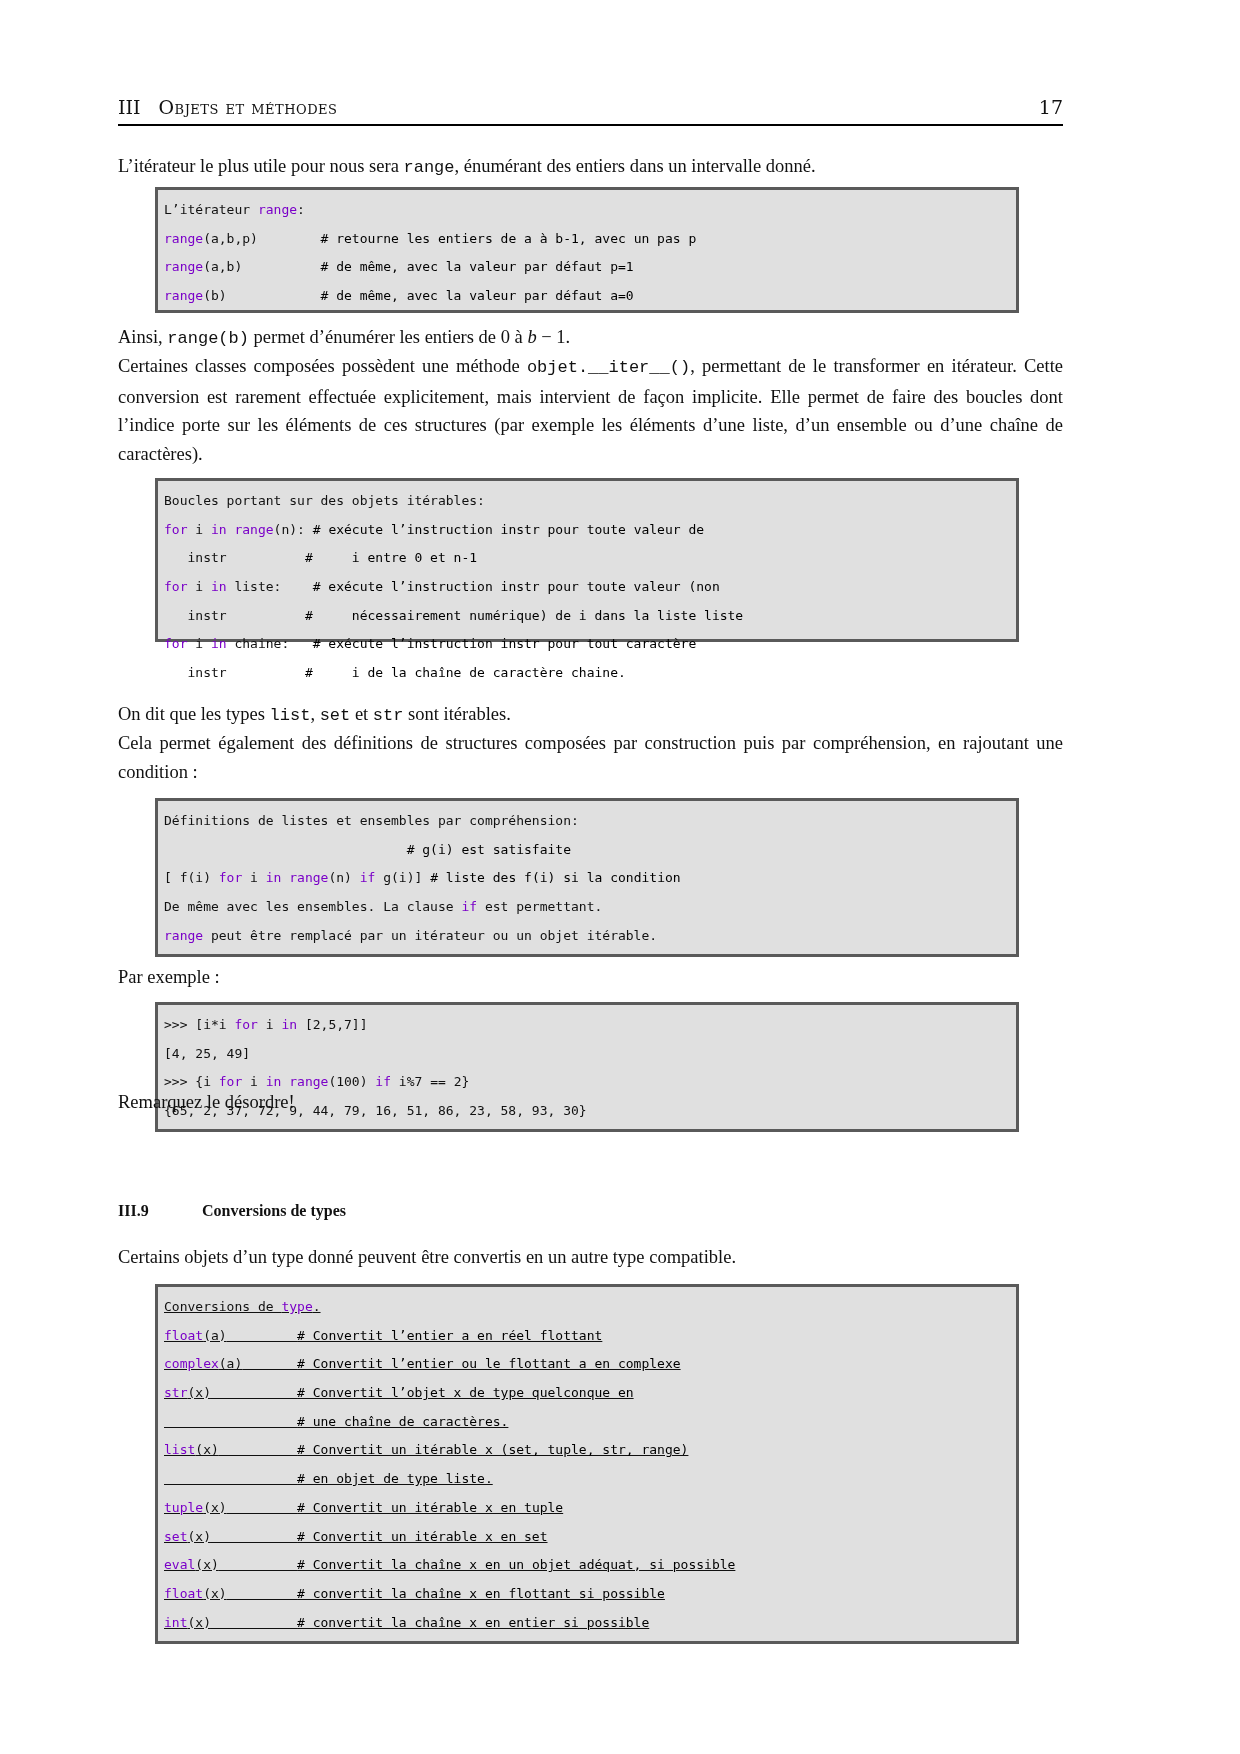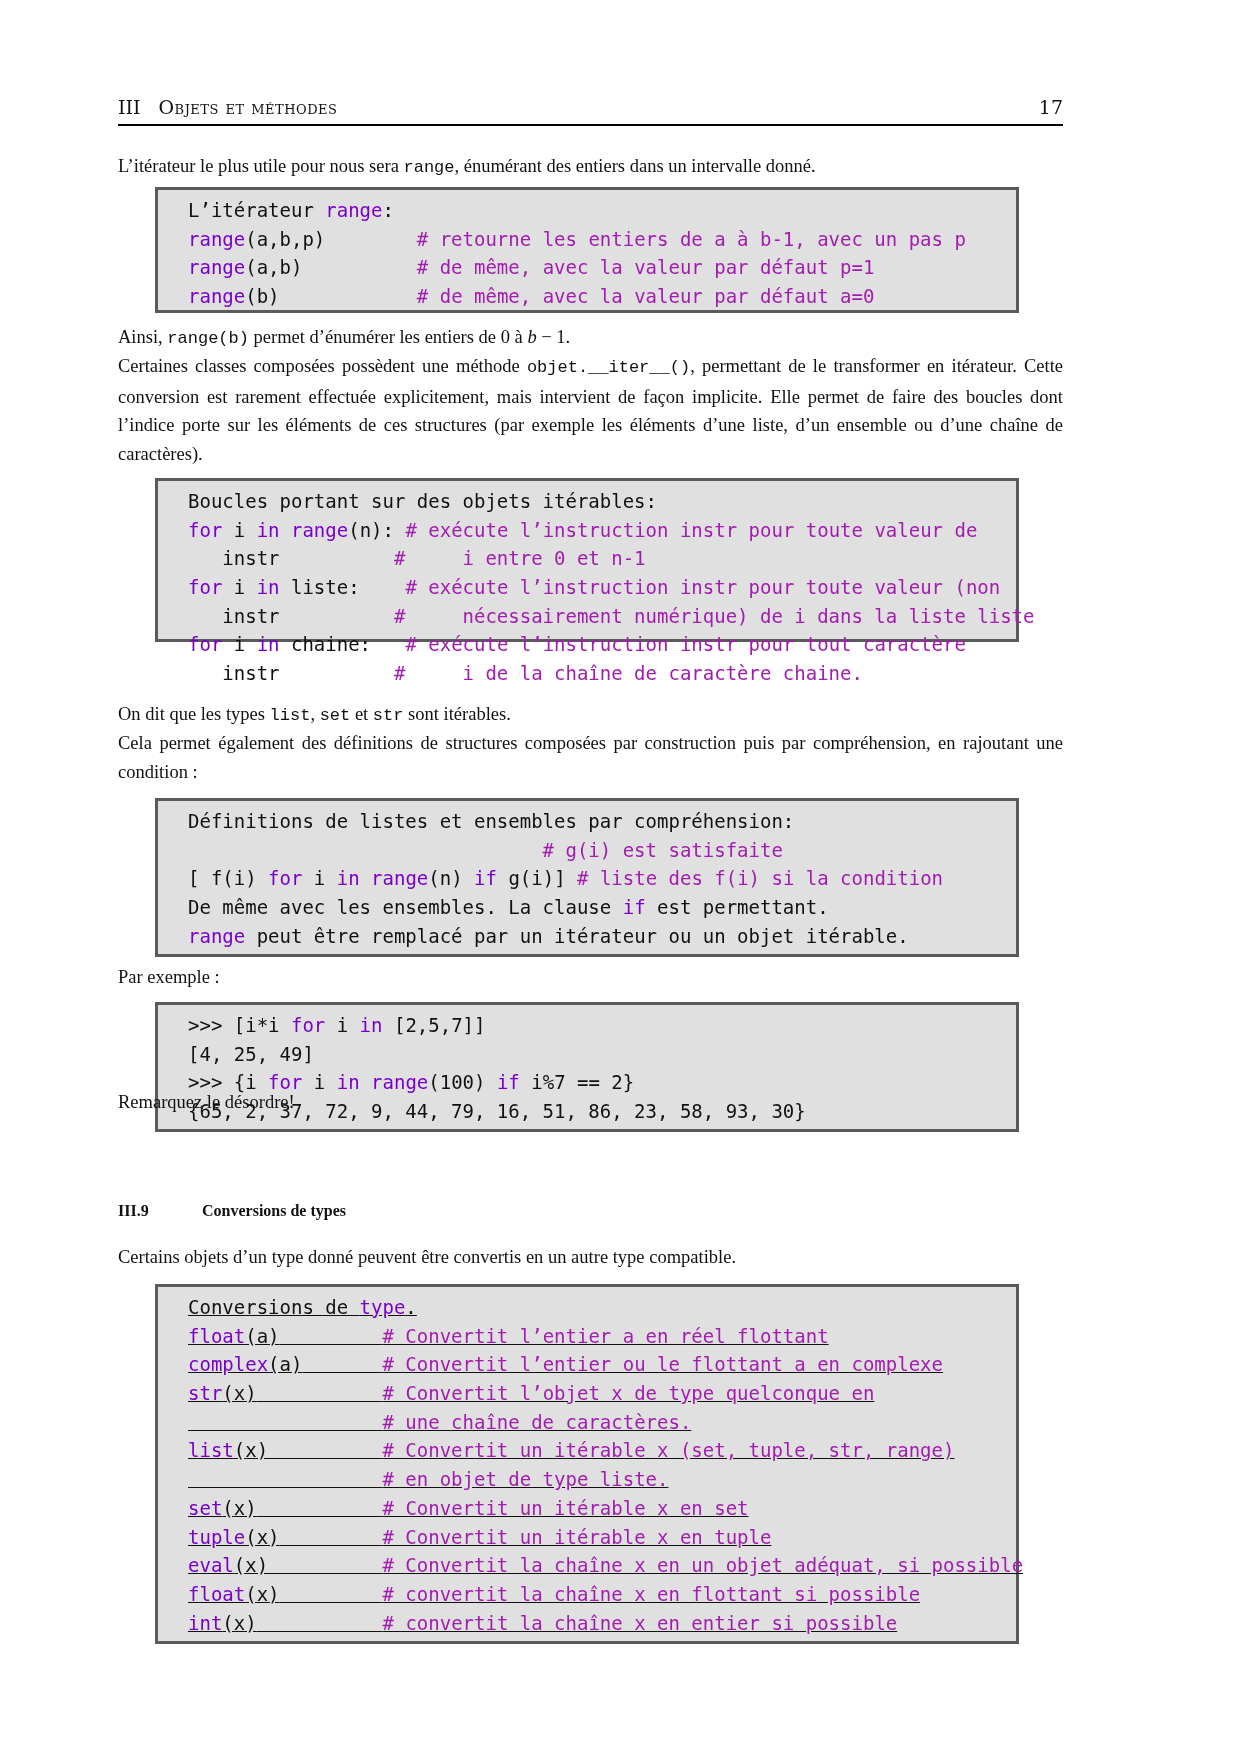--- a/index.html
+++ b/index.html
@@ -11,24 +11,24 @@
   .running-head .chap { position:absolute; left:0; top:4px; }
   .running-head .chap .num { margin-right:18px; }
   .running-head .chap .title { font-variant:small-caps; letter-spacing:0.5px; }
   .running-head .pno { position:absolute; right:0; top:4px;text-align:center; }
   .p { position:absolute; left:0; width:945px; font-size:18.5px; line-height:28.7px;
        text-align:justify; font-family:"Liberation Serif","DejaVu Serif",serif; }
   .p .tt { font-family:"Liberation Mono","DejaVu Sans Mono",monospace; font-size:17px; }
   .p .math { font-style:italic; }
   .box { position:absolute; left:37px; width:864px; background:#e0e0e0;
          border:3px solid #5a5a5a; box-sizing:border-box; padding:6px 0 0 6px; }
-  .code-line { font-family:"DejaVu Sans Mono","Liberation Mono",monospace; font-size:19px;
-               line-height:28.7px; height:28.7px; white-space:pre; color:#111;margin-left:24px; }
+  .code-line { font-family:"DejaVu Sans Mono","Liberation Mono",monospace; font-size:13px;
+               line-height:28.7px; height:28.7px; white-space:pre; color:#111; }
   .kw { color:#7a00c8; }
-  .cm { color:#a21caf; }
+  .cm { color:#000000; }
   .h2 { position:absolute; left:0; font-size:16px; font-weight:bold;
         font-family:"Liberation Serif","DejaVu Serif",serif; }
   .h2 .secnum { display:inline-block; width:84px; }
 </style>
 </head>
 <body>
 
 <div class="page">
 
   <div class="running-head">
@@ -99,20 +99,20 @@
   <div class="p" style="top:1243px;">Certains objets d’un type donné peuvent être convertis en un autre type compatible.</div>
 
   <div class="box" style="top:1284px; height:360px;text-decoration:underline;">
     <div class="code-line"><span>Conversions de </span><span class="kw">type</span><span>.</span></div>
     <div class="code-line"><span class="kw">float</span><span>(a)</span><span>         </span><span class="cm"># Convertit l’entier a en réel flottant</span></div>
     <div class="code-line"><span class="kw">complex</span><span>(a)</span><span>       </span><span class="cm"># Convertit l’entier ou le flottant a en complexe</span></div>
     <div class="code-line"><span class="kw">str</span><span>(x)</span><span>           </span><span class="cm"># Convertit l’objet x de type quelconque en</span></div>
     <div class="code-line"><span class="kw"></span><span></span><span>                 </span><span class="cm"># une chaîne de caractères.</span></div>
     <div class="code-line"><span class="kw">list</span><span>(x)</span><span>          </span><span class="cm"># Convertit un itérable x (set, tuple, str, range)</span></div>
     <div class="code-line"><span class="kw"></span><span></span><span>                 </span><span class="cm"># en objet de type liste.</span></div>
+    <div class="code-line"><span class="kw">tuple</span><span>(x)</span><span>         </span><span class="cm"># Convertit un itérable x en tuple</span></div>
     <div class="code-line"><span class="kw">set</span><span>(x)</span><span>           </span><span class="cm"># Convertit un itérable x en set</span></div>
-    <div class="code-line"><span class="kw">tuple</span><span>(x)</span><span>         </span><span class="cm"># Convertit un itérable x en tuple</span></div>
     <div class="code-line"><span class="kw">eval</span><span>(x)</span><span>          </span><span class="cm"># Convertit la chaîne x en un objet adéquat, si possible</span></div>
     <div class="code-line"><span class="kw">float</span><span>(x)</span><span>         </span><span class="cm"># convertit la chaîne x en flottant si possible</span></div>
     <div class="code-line"><span class="kw">int</span><span>(x)</span><span>           </span><span class="cm"># convertit la chaîne x en entier si possible</span></div>
   </div>
 
 </div>
 
 </body></html>

